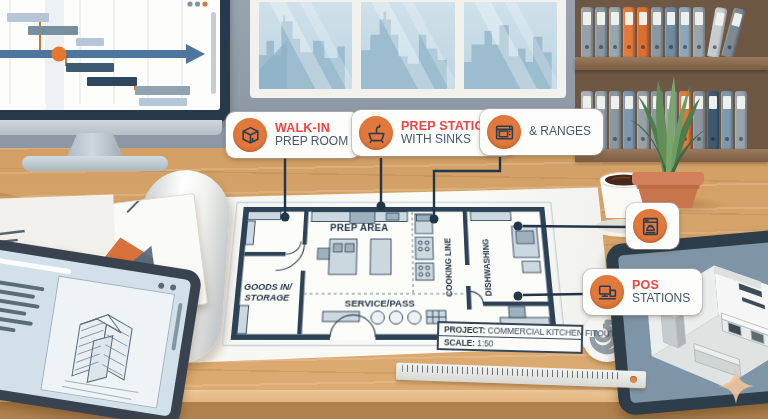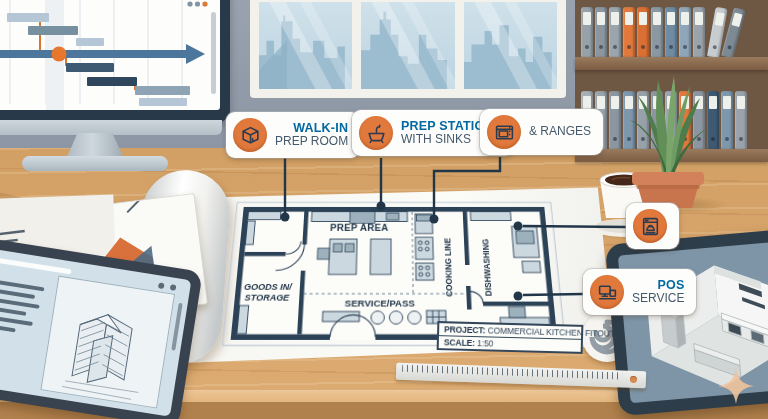--- a/index.html
+++ b/index.html
@@ -47,21 +47,21 @@
   .tb-row{padding:1px 5px;font-size:8.5px;color:#31455a;white-space:nowrap;letter-spacing:-.1px;}
   .tb-row+.tb-row{border-top:1.5px solid #33465a;}
   .tb-row b{font-weight:700;color:#22364a;}
 
   
   .callout{position:absolute;display:flex;align-items:center;gap:8px;background:#fdfdfb;border-radius:9px;padding:6px 12px 6px 7px;z-index:50;
            box-shadow:0 2px 5px rgba(60,40,15,.30),0 0 0 1px rgba(185,192,198,.55);}
   .disc{width:34px;height:34px;border-radius:50%;background:#e1793c;display:flex;align-items:center;justify-content:center;flex:none;box-shadow:inset 0 -2px 3px rgba(140,60,15,.35);}
   .disc svg{width:21px;height:21px;stroke:#2b3c50;fill:none;stroke-width:1.5;stroke-linecap:round;stroke-linejoin:round;}
   .ct{line-height:1.15;}
-  .t1{font-weight:700;font-size:12.5px;color:#0369a1;letter-spacing:.2px;text-align:right;}
+  .t1{font-weight:700;font-size:12.5px;color:#ef4444;letter-spacing:.2px;}
   .t2{font-size:12px;color:#44596b;}
 
   .overlay{position:absolute;left:0;top:0;width:768px;height:419px;z-index:40;pointer-events:none;}
 
   
   .plant{position:absolute;left:608px;top:68px;width:116px;height:142px;z-index:25;}
   .coffee{position:absolute;left:586px;top:164px;width:84px;height:76px;z-index:24;}
 
   
   .papers{position:absolute;left:-18px;top:206px;width:220px;height:112px;background:#fafaf7;border:1px solid #d8d8d2;border-radius:3px;transform:rotate(-7deg);box-shadow:0 4px 7px rgba(90,55,15,.25);z-index:20;}
@@ -473,17 +473,17 @@
     <div class="disc">
       <svg viewBox="0 0 20 20">
           <rect x="2.5" y="4" width="10" height="7.5" rx="0.8"></rect>
           <path d="M7.5,11.5 v2 M5,13.5 h5"></path>
           <rect x="12.5" y="8" width="5" height="5.5" rx="0.5"></rect>
           <path d="M2.5,16 h15"></path>
         </svg>
     </div>
     <div class="ct">
         <div class="t1">POS</div>
-      <div class="t2">SERVICE</div>
+      <div class="t2">STATIONS</div>
       </div>
   </div>
 
 </div>
 
 </body></html>

